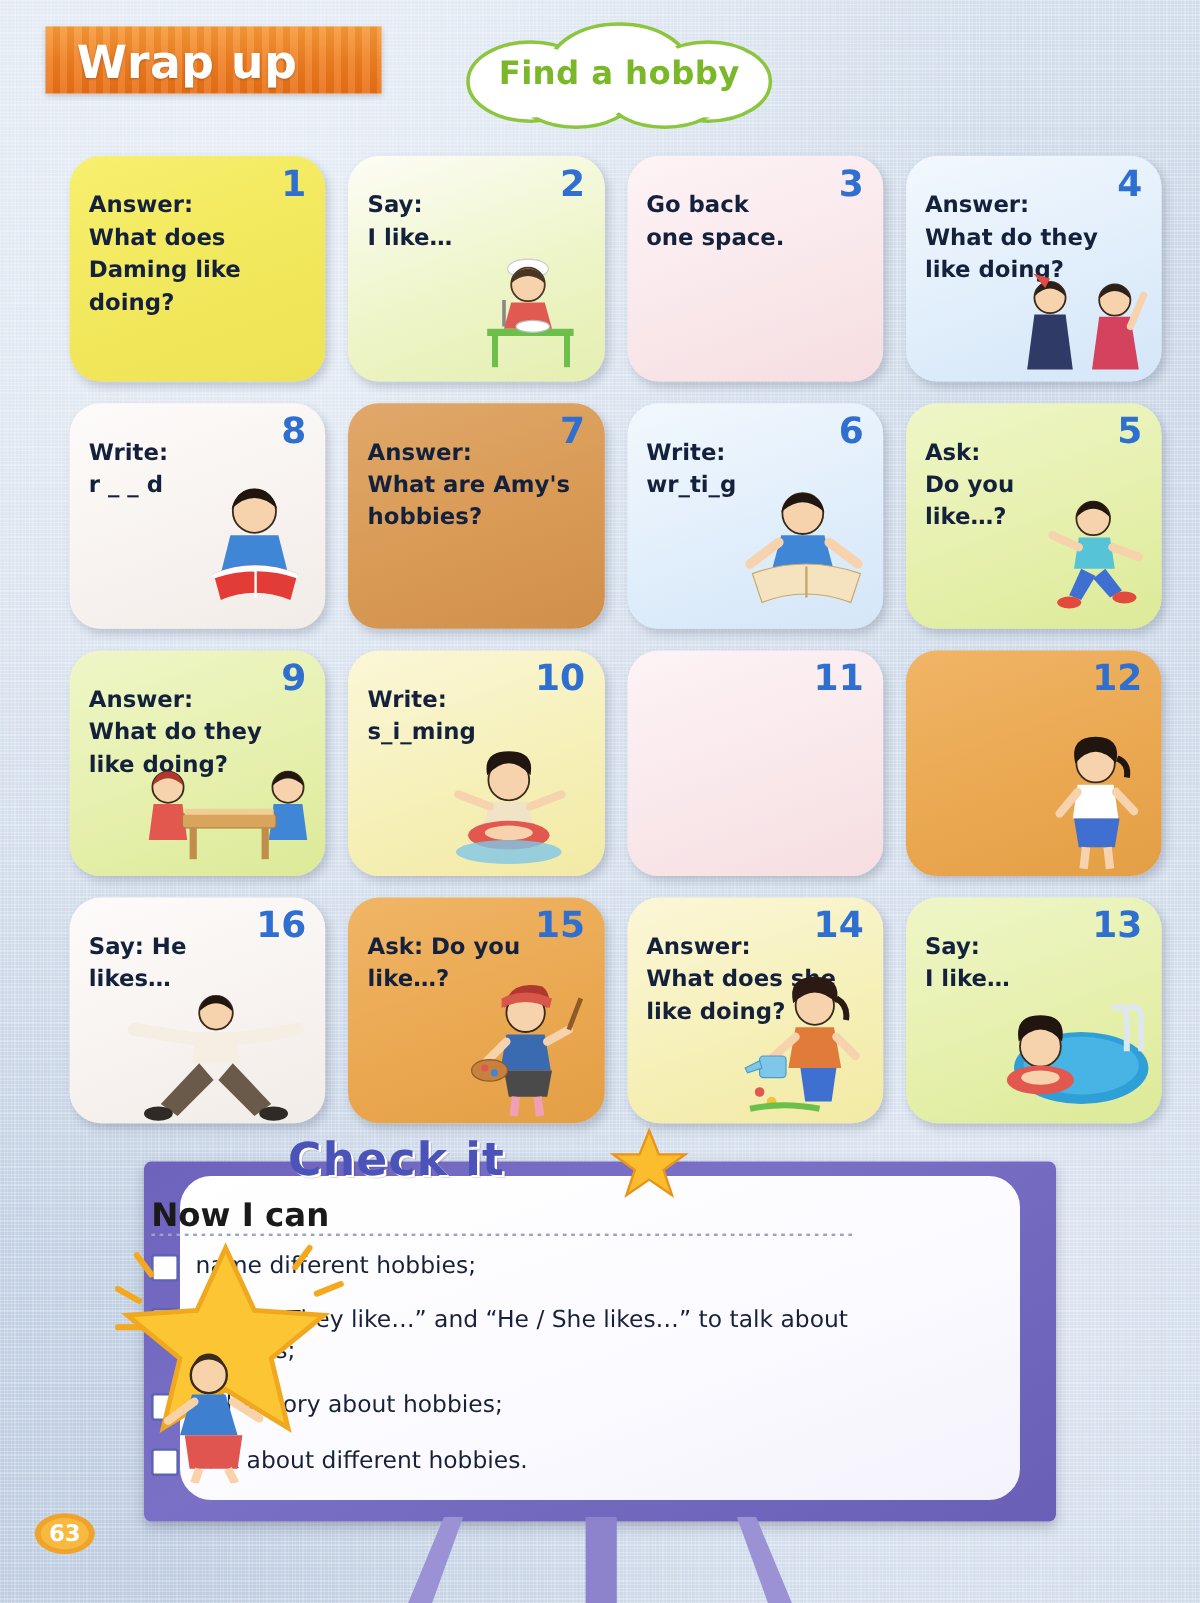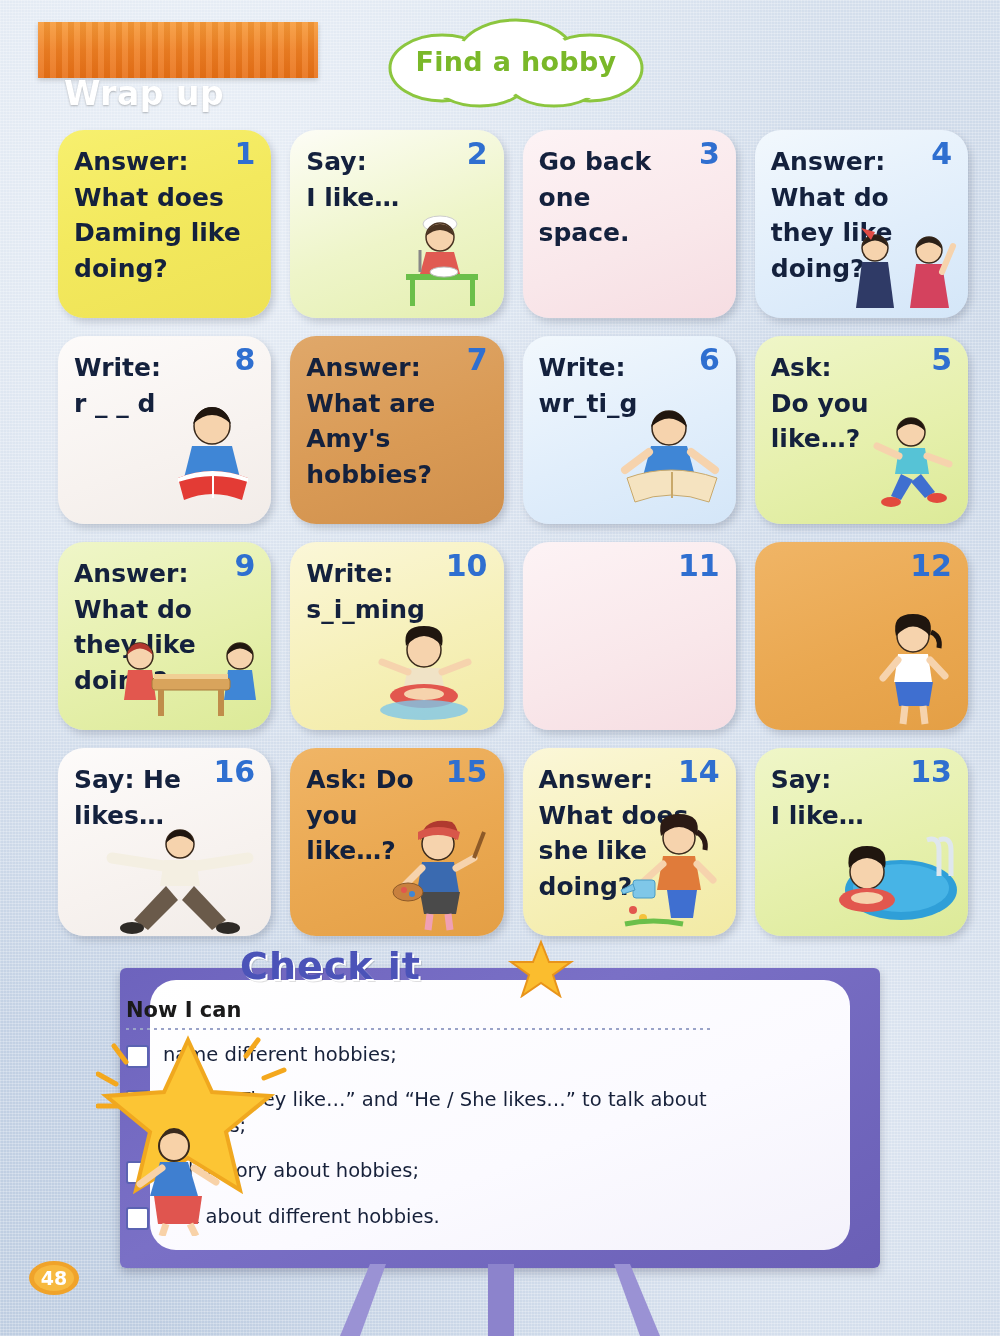--- a/index.html
+++ b/index.html
@@ -24,23 +24,22 @@
     background:linear-gradient(180deg,#f79a38 0%,#ef7f22 50%,#e86f15 100%);
     box-shadow:0 2px 5px rgba(0,0,0,.18);
   }
   .wrapup .tex{
     position:absolute;inset:0;
     background:repeating-linear-gradient(90deg, rgba(255,255,255,.10) 0 6px, rgba(0,0,0,.04) 6px 12px);
   }
   .wrapup span{
     position:absolute;left:26px;top:8px;
     font-family:"DejaVu Sans", sans-serif;
-    font-size:33px;font-weight:bold;color:#ffffff;letter-spacing:.5px;
+    font-size:38px;font-weight:bold;color:#ffffff;letter-spacing:.5px;
     text-shadow:0 1px 2px rgba(0,0,0,.25);
-    margin-top:44px;
   }
 
   
   .cloud{
     position:absolute;left:372px;top:16px;width:288px;height:92px;
   }
   .cloud svg{position:absolute;inset:0;}
   .cloud .label{
     position:absolute;left:0;right:0;top:30px;text-align:center;
     font-size:27px;font-weight:bold;color:#7ab829;letter-spacing:.3px;
@@ -52,22 +51,22 @@
   .cell{
     position:relative;width:214px;height:188px;border-radius:26px;
     box-shadow:3px 4px 7px rgba(60,70,90,.22);
     overflow:hidden;
   }
   .cell .num{
     position:absolute;right:16px;top:6px;
     font-size:30px;font-weight:bold;color:#2f6fd0;
   }
   .cell .txt{
-    position:absolute;left:16px;top:14px;right:52px;
-    font-size:25px;font-weight:bold;color:#14213d;line-height:1.42;
+    position:absolute;left:16px;top:28px;right:52px;
+    font-size:19px;font-weight:bold;color:#14213d;line-height:1.42;
   }
   .cell .txt.wide{right:20px;}
   .art{position:absolute;}
 
   .c-yellow{background:linear-gradient(160deg,#f7f06f 0%,#f3e95e 45%,#eee255 100%);}
   .c-limew{background:linear-gradient(160deg,#fdfdf6 0%,#eef5c9 55%,#e4efb0 100%);}
   .c-pink{background:linear-gradient(160deg,#fdf3f5 0%,#f9e7ea 60%,#f6dde2 100%);}
   .c-blue{background:linear-gradient(160deg,#f2f8fd 0%,#e1eefb 55%,#d4e6f8 100%);}
   .c-white{background:linear-gradient(160deg,#fdfbfa 0%,#f7f2ef 60%,#f2ece8 100%);}
   .c-brown{background:linear-gradient(160deg,#e0a86a 0%,#d99a55 55%,#d0904c 100%);}
@@ -88,21 +87,21 @@
     border-radius:6px;
     box-shadow:0 4px 10px rgba(40,40,70,.28);
   }
   .board-inner{
     position:absolute;left:30px;top:12px;width:700px;height:270px;
     background:linear-gradient(160deg,#ffffff 0%,#fbfaff 60%,#f4f2fb 100%);
     border-radius:26px;
   }
   .nowican{
     position:absolute;left:126px;top:998px;
-    font-size:21px;font-weight:bold;color:#1a1a1a;
+    font-size:27px;font-weight:bold;color:#1a1a1a;
   }
   .dots{
     position:absolute;left:126px;top:1028px;width:584px;height:2px;
     background-image:linear-gradient(90deg,#9aa3c8 40%,rgba(255,255,255,0) 0);
     background-size:7px 2px;background-repeat:repeat-x;
   }
   .items{position:absolute;left:126px;top:1042px;width:600px;}
   .item{display:flex;align-items:flex-start;margin-bottom:19px;}
   .chk{
     flex:0 0 auto;width:19px;height:19px;border:2px solid #5b63b2;border-radius:3px;
@@ -428,14 +427,14 @@
   <path d="M40 0 L10 72 L30 72 L56 0z" fill="#9a92d4"></path>
   <path d="M300 0 L330 72 L310 72 L284 0z" fill="#9a92d4"></path>
   <rect x="158" y="0" width="26" height="72" fill="#8c83cc"></rect>
 </svg>
 
 <div class="pagenum">
   <svg width="52" height="40" viewBox="0 0 52 40">
     <ellipse cx="26" cy="20" rx="25" ry="17" fill="#f0a32a"></ellipse>
     <ellipse cx="26" cy="20" rx="20" ry="13" fill="#f7b93f"></ellipse>
   </svg>
-  <div class="n">48</div>
+  <div class="n">63</div>
 </div>
 
 </body></html>

